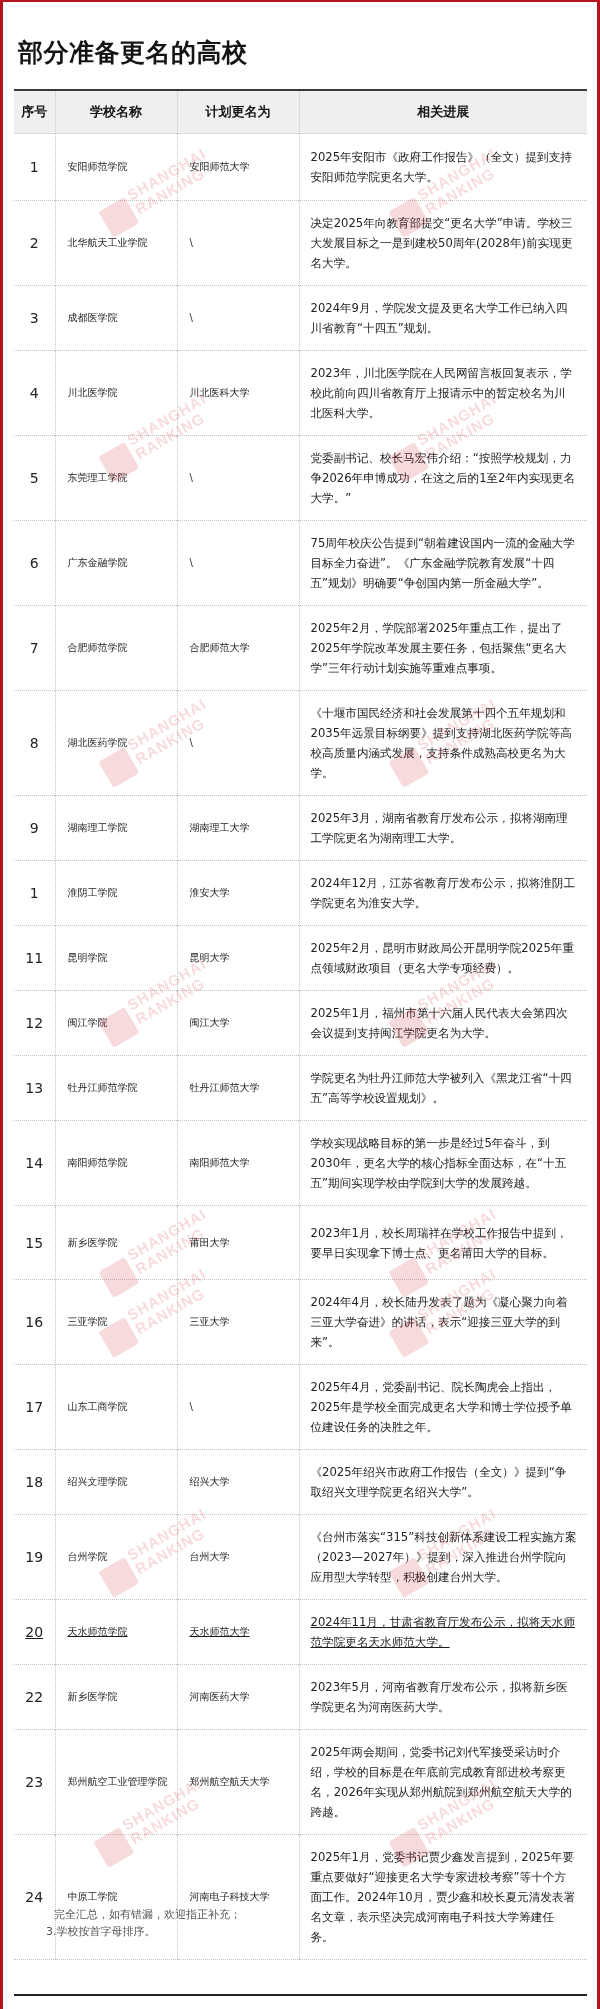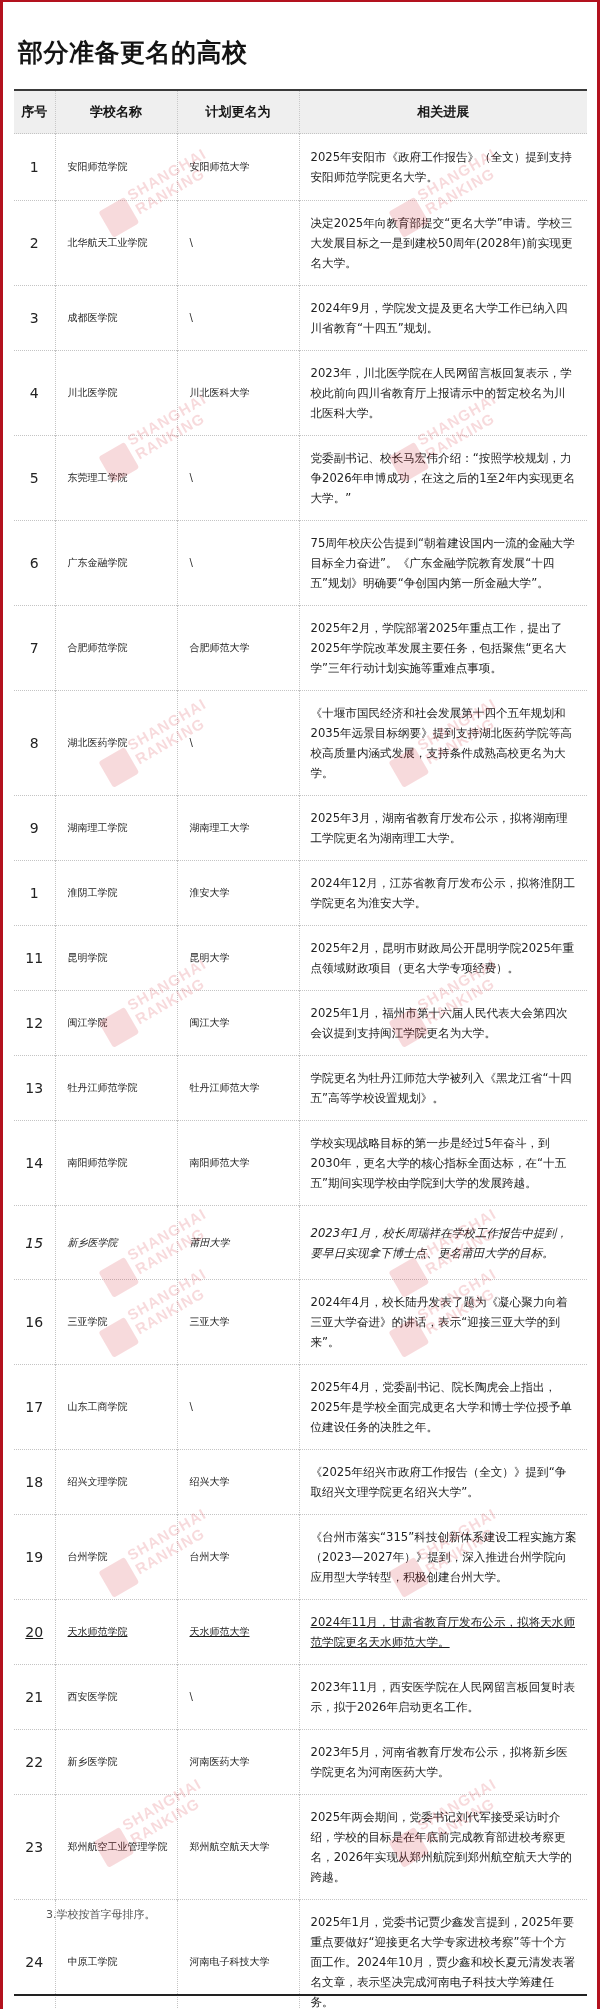--- a/index.html
+++ b/index.html
@@ -128,21 +128,21 @@
         <td class="name">牡丹江师范学院</td>
         <td class="target">牡丹江师范大学</td>
         <td class="prog">学院更名为牡丹江师范大学被列入《黑龙江省“十四五”高等学校设置规划》。</td>
       </tr>
       <tr style="height: 74px;">
         <td>14</td>
         <td class="name">南阳师范学院</td>
         <td class="target">南阳师范大学</td>
         <td class="prog">学校实现战略目标的第一步是经过5年奋斗，到2030年，更名大学的核心指标全面达标，在“十五五”期间实现学校由学院到大学的发展跨越。</td>
       </tr>
-      <tr style="height: 74px; font-style: italic;">
+      <tr style="height: 74px;">
         <td>15</td>
         <td class="name">新乡医学院</td>
         <td class="target">莆田大学</td>
         <td class="prog">2023年1月，校长周瑞祥在学校工作报告中提到，要早日实现拿下博士点、更名莆田大学的目标。</td>
       </tr>
       <tr style="height: 63px;">
         <td>16</td>
         <td class="name">三亚学院</td>
         <td class="target">三亚大学</td>
         <td class="prog">2024年4月，校长陆丹发表了题为《凝心聚力向着三亚大学奋进》的讲话，表示“迎接三亚大学的到来”。</td>
@@ -165,26 +165,20 @@
         <td class="target">台州大学</td>
         <td class="prog">《台州市落实“315”科技创新体系建设工程实施方案（2023—2027年）》提到，深入推进台州学院向应用型大学转型，积极创建台州大学。</td>
       </tr>
       <tr style="height: 63px; text-decoration: underline;">
         <td>20</td>
         <td class="name">天水师范学院</td>
         <td class="target">天水师范大学</td>
         <td class="prog">2024年11月，甘肃省教育厅发布公示，拟将天水师范学院更名天水师范大学。</td>
       </tr>
       <tr style="height: 63px;">
-        <td>21</td>
-        <td class="name">西安医学院</td>
-        <td class="target">\</td>
-        <td class="prog">2023年11月，西安医学院在人民网留言板回复时表示，拟于2026年启动更名工作。</td>
-      </tr>
-      <tr style="height: 63px;">
         <td>22</td>
         <td class="name">新乡医学院</td>
         <td class="target">河南医药大学</td>
         <td class="prog">2023年5月，河南省教育厅发布公示，拟将新乡医学院更名为河南医药大学。</td>
       </tr>
       <tr style="height: 88px;">
         <td>23</td>
         <td class="name">郑州航空工业管理学院</td>
         <td class="target">郑州航空航天大学</td>
         <td class="prog">2025年两会期间，党委书记刘代军接受采访时介绍，学校的目标是在年底前完成教育部进校考察更名，2026年实现从郑州航院到郑州航空航天大学的跨越。</td>
@@ -259,16 +253,17 @@
       <div class="logo"></div>
       <div class="txt"><span>SHANGHAI</span><br><span>RANKING</span></div>
     </div>
     <div class="wm" style="left: 390px; top: 1800px;">
       <div class="logo"></div>
       <div class="txt"><span>SHANGHAI</span><br><span>RANKING</span></div>
     </div>
   </div>
 
 <div class="notes">
+  <span class="line ind">完全汇总，如有错漏，欢迎指正补充；</span>
   <span class="line ind2">3.学校按首字母排序。</span>
 </div>
 
 <div class="bottom-rule"></div>
 
 </body></html>

